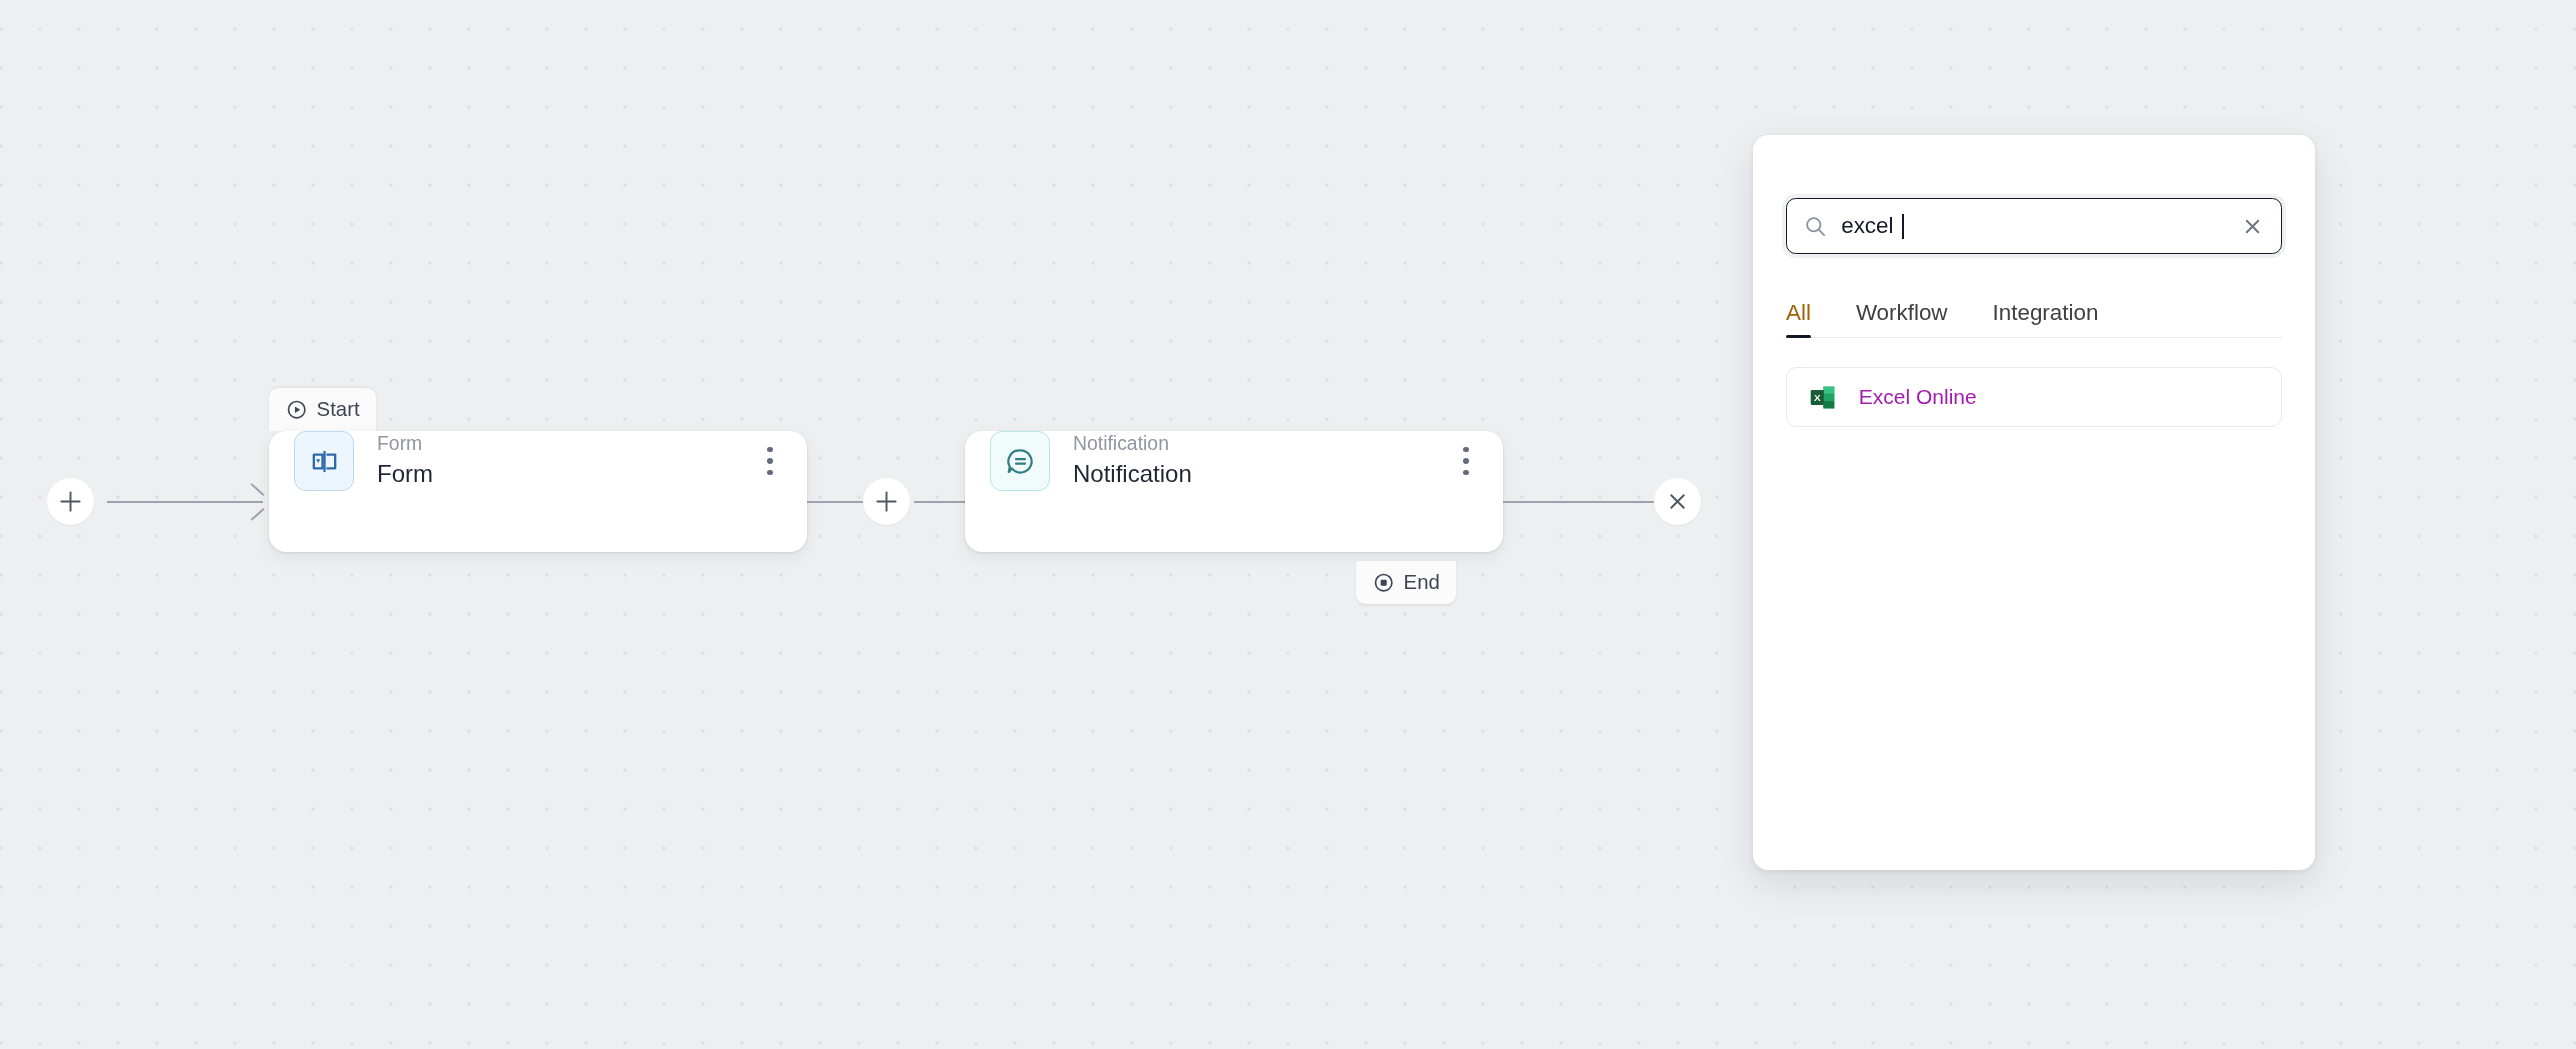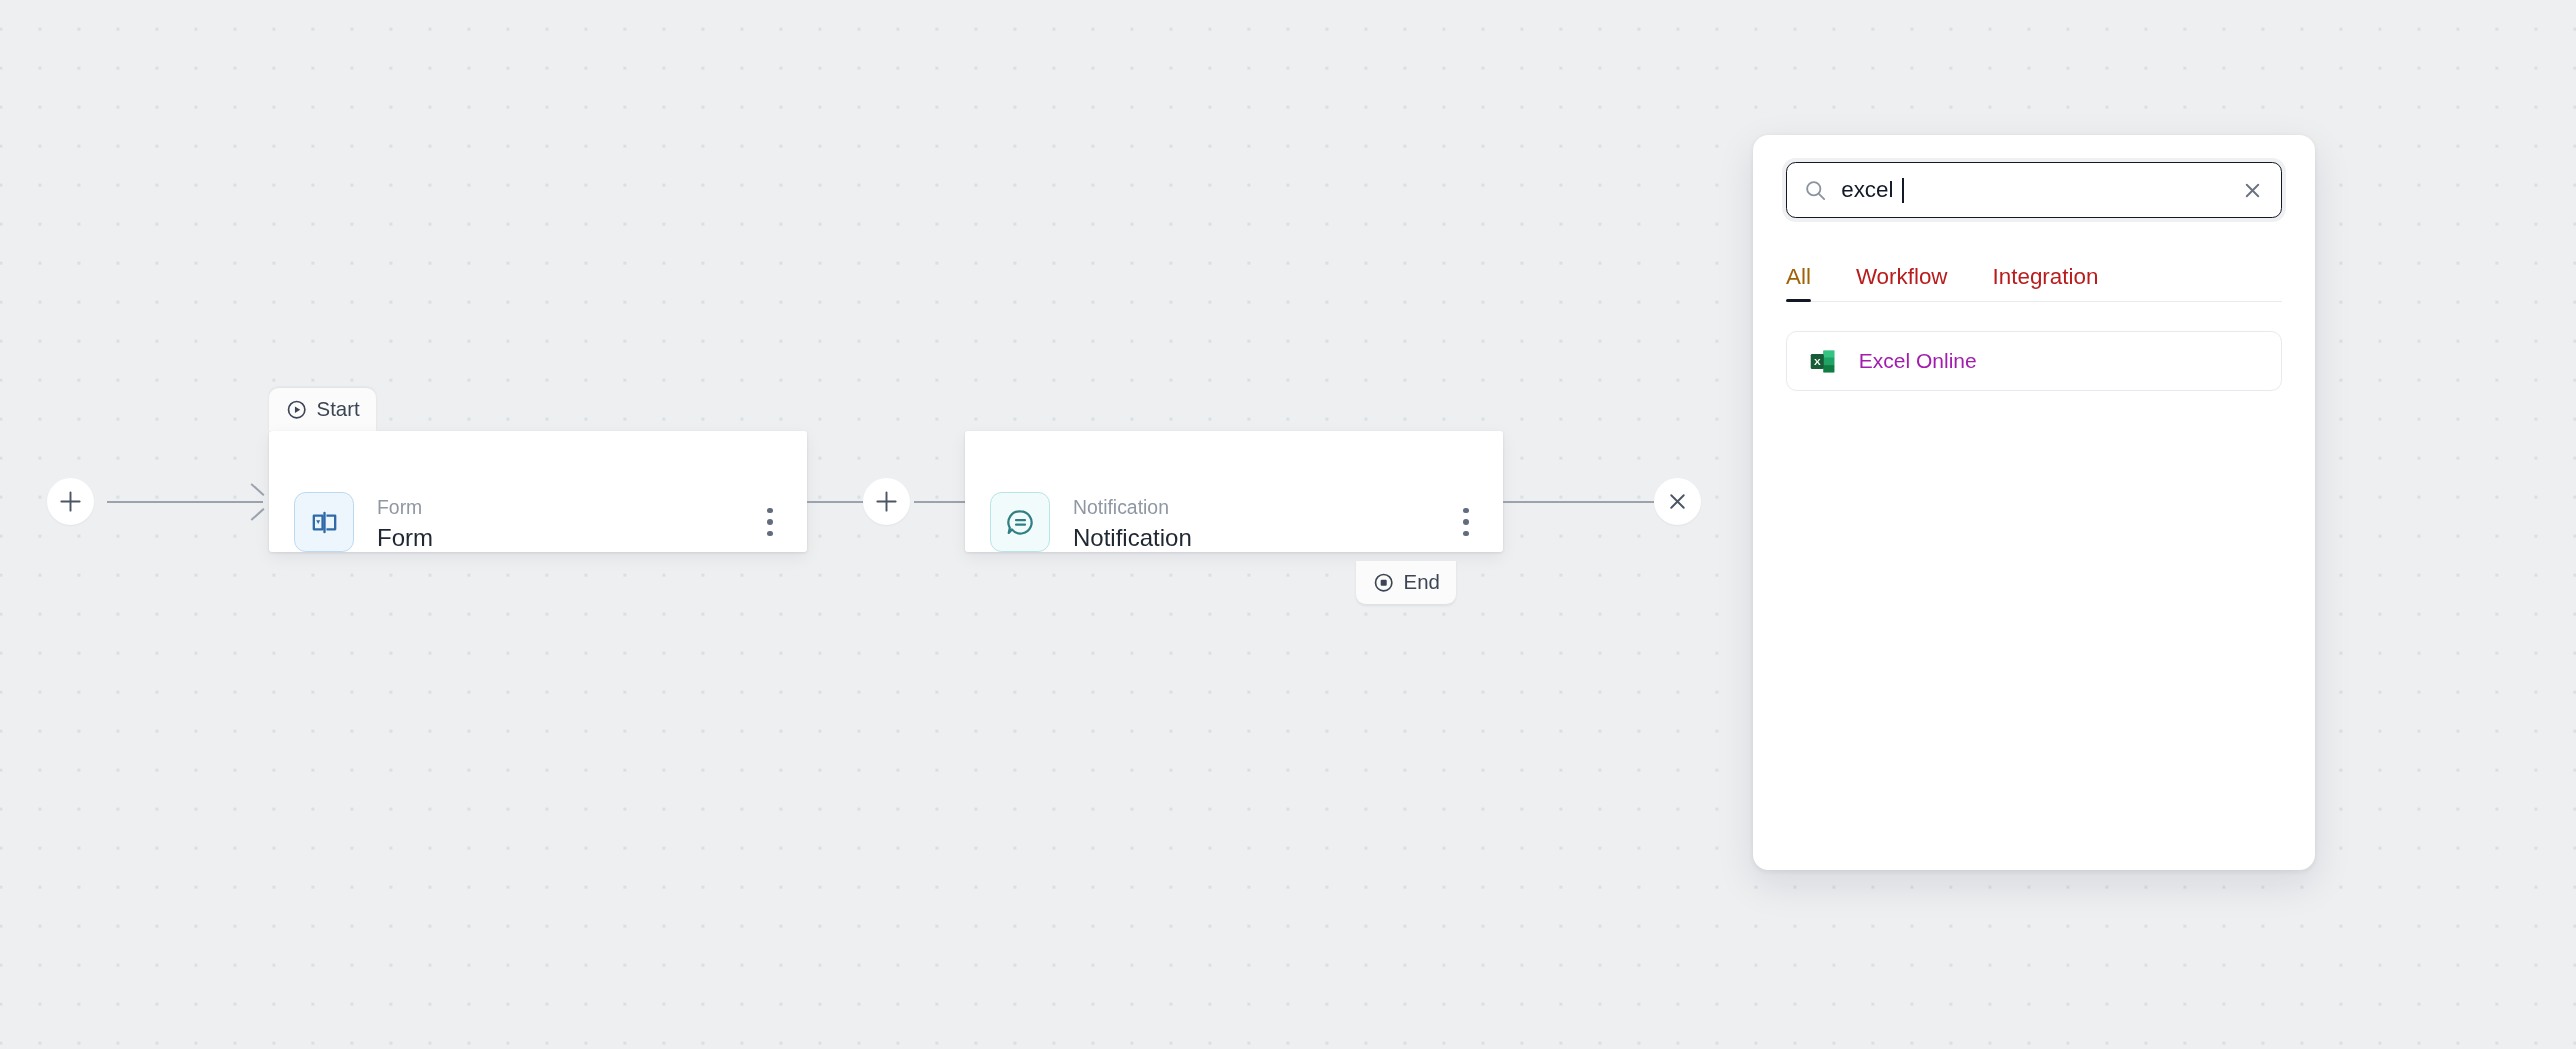--- a/index.html
+++ b/index.html
@@ -68,24 +68,24 @@
     justify-content: center;
     cursor: pointer;
     box-shadow: 0 1px 1.9px rgba(16,24,40,0.05);
   }
   .circle-btn svg { display: block; }
 
   
   .node {
     position: absolute;
     background: #ffffff;
-    border-radius: 3px;
+    border-radius: 17px;
     box-shadow: 0 1px 2.9px rgba(16,24,40,0.10), 0 5.8px 17.5px rgba(16,24,40,0.06);
     display: flex;
-    align-items: flex-end;
+    align-items: flex-start;
     cursor: pointer;
   }
 
   .node-icon-box {
     width: 60px;
     height: 60px;
     border-radius: 11.7px;
     display: flex;
     align-items: center;
     justify-content: center;
@@ -164,20 +164,21 @@
   .search-wrap {
     position: relative;
     height: 56px;
     border: 1.9px solid #121826;
     border-radius: 9.7px;
     box-shadow: 0 0 0 3.9px #eef0f2;
     display: flex;
     align-items: center;
     padding: 0 13.6px 0 15.6px;
     background: #fff;
+    margin-top: 36px;
   }
   .search-wrap svg.mag { flex: none; display: block; }
   .search-value-box {
     flex: 1 1 auto;
     margin-left: 13.6px;
     display: flex;
     align-items: center;
     min-width: 0;
   }
   .search-value {
@@ -205,21 +206,21 @@
     display: flex;
     align-items: flex-end;
     gap: 45px;
     margin-top: 28px;
     padding-bottom: 0;
     border-bottom: 1px solid #e9ebef;
     height: 56px;
   }
   .tab {
     font-size: 22.4px;
-    color: #b91c1c;
+    color: #404040;
     padding-bottom: 12.6px;
     cursor: pointer;
     position: relative;
     line-height: 1;
   }
   .tab.active { color: #a16207; }
   .tab.active::after {
     content: "";
     position: absolute;
     left: 0; right: 0; bottom: -1px;

